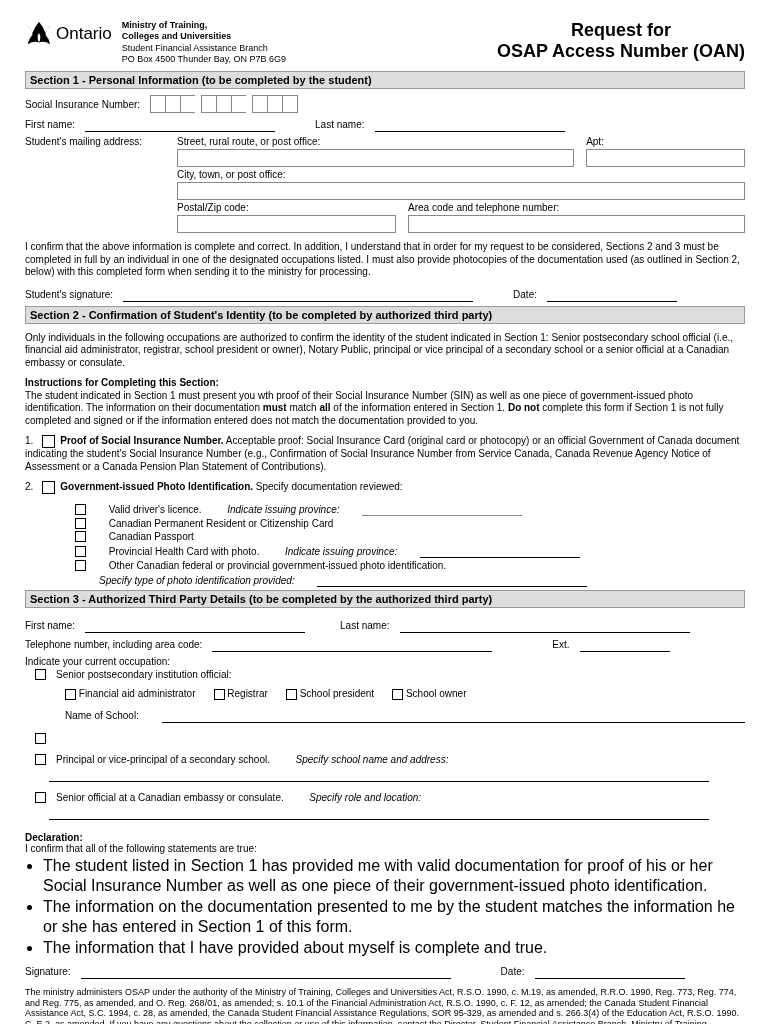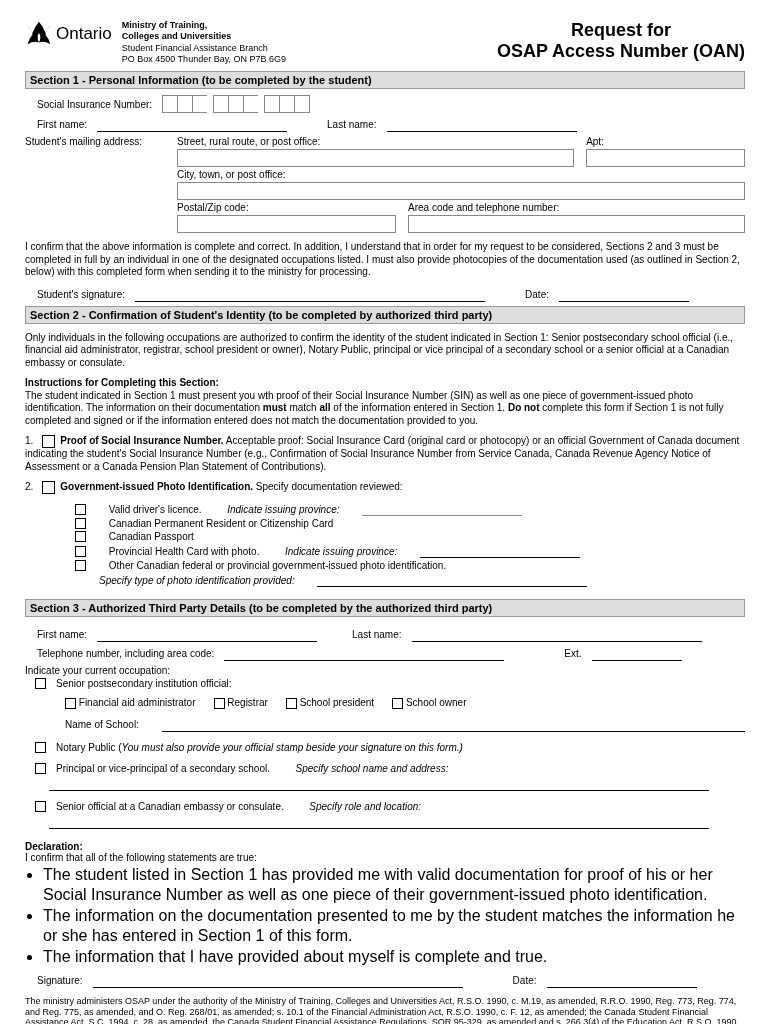--- a/index.html
+++ b/index.html
@@ -4,21 +4,21 @@
 <style>
 body{font-family:Arial,Helvetica,sans-serif;font-size:10px;margin:0;padding:20px 25px;width:720px;color:#000}
 .hdr{display:flex;justify-content:space-between;align-items:flex-start;margin-bottom:6px}
 .hdr-l{display:flex;align-items:flex-start;gap:10px}
 .logo-txt{font-size:17px;font-weight:normal;display:flex;align-items:center;gap:3px}
 .trillium{width:28px;height:28px}
 .ministry{font-size:9px;line-height:1.25}
 .ministry b{font-weight:bold}
 .title{font-size:18px;font-weight:bold;text-align:center;line-height:1.15}
 .sec-bar{background:#ddd;border:1px solid #999;padding:2px 4px;font-size:11px;font-weight:bold;margin:4px 0 6px}
-.row{display:flex;align-items:center;gap:10px;margin:4px 12px;font-size:10px}
+.row{display:flex;align-items:center;gap:10px;margin:4px 0;font-size:10px}
 .sin-boxes{display:flex;gap:0}
 .sin-boxes span{width:14px;height:16px;border:1px solid #888;border-right:none}
 .sin-boxes span:last-child{border-right:1px solid #888}
 .sin-boxes .gap{width:6px;border:none}
 .ul{border-bottom:1px solid #000;display:inline-block;height:14px}
 .addr-grid{margin-left:0;margin-top:4px}
 .addr-row{display:flex;gap:12px;margin-bottom:2px}
 .addr-lbl{width:140px;font-size:10px}
 .addr-col{flex:1}
 .addr-col-lbl{font-size:10px;margin-bottom:2px}
@@ -153,21 +153,21 @@
 
 <div class="indent">
   <div class="id-row"><span class="chk-sm"></span>&nbsp;<span>Valid driver's licence.</span>&nbsp;&nbsp;<em>Indicate issuing province:</em>&nbsp;<span class="ul" style="width:160px;border:1px solid #888;border-top:none;border-left:none;border-right:none;height:13px"></span></div>
   <div class="id-row"><span class="chk-sm"></span>&nbsp;<span>Canadian Permanent Resident or Citizenship Card</span></div>
   <div class="id-row"><span class="chk-sm"></span>&nbsp;<span>Canadian Passport</span></div>
   <div class="id-row"><span class="chk-sm"></span>&nbsp;<span>Provincial Health Card with photo.</span>&nbsp;&nbsp;<em>Indicate issuing province:</em>&nbsp;<span class="ul" style="width:160px;height:13px"></span></div>
   <div class="id-row"><span class="chk-sm"></span>&nbsp;<span>Other Canadian federal or provincial government-issued photo identification.</span></div>
   <div class="id-row"><span style="width:14px"></span><em>Specify type of photo identification provided:</em>&nbsp;<span class="ul" style="width:270px;height:13px"></span></div>
 </div>
 
-<div class="sec-bar" style="margin-top:12px">Section 3 - Authorized Third Party Details (to be completed by the authorized third party)</div>
+<div class="sec-bar" style="margin-top:3px">Section 3 - Authorized Third Party Details (to be completed by the authorized third party)</div>
 
 <div class="row" style="margin-top:10px">
   <span class="lbl">First name:</span>
   <span class="ul" style="width:220px"></span>
   <span style="width:15px"></span>
   <span class="lbl">Last name:</span>
   <span class="ul" style="width:290px"></span>
 </div>
 
 <div class="row">
@@ -188,21 +188,20 @@
   <span><span class="chk-sm"></span>&nbsp;<span>Financial aid administrator</span></span>
   <span><span class="chk-sm"></span>&nbsp;<span>Registrar</span></span>
   <span><span class="chk-sm"></span>&nbsp;<span>School president</span></span>
   <span><span class="chk-sm"></span>&nbsp;<span>School owner</span></span>
 </div>
 
 <div class="id-row" style="margin-left:40px;margin-top:8px"><span class="lbl">Name of School:</span>&nbsp;<span class="ul" style="flex:1;width:540px"></span></div>
 
 <div class="id-row" style="margin-left:10px;margin-top:10px">
     <span class="chk-sm"></span>
-    <span><span>Notary Public (</span><em>You must also provide your official stamp beside your signature on this form.)</em></span>
   </div>
 
 <div class="id-row" style="margin-left:10px;margin-top:10px"><span class="chk-sm"></span><span>Principal or vice-principal of a secondary school.</span>&nbsp;&nbsp;<em>Specify school name and address:</em></div>
 <div style="margin-left:24px;margin-top:2px">
     <span class="ul" style="width:660px;display:block;height:14px"></span>
   </div>
 
 <div class="id-row" style="margin-left:10px;margin-top:10px"><span class="chk-sm"></span><span>Senior official at a Canadian embassy or consulate.</span>&nbsp;&nbsp;<em>Specify role and location:</em></div>
 <div style="margin-left:24px;margin-top:2px">
     <span class="ul" style="width:660px;display:block;height:14px"></span>

